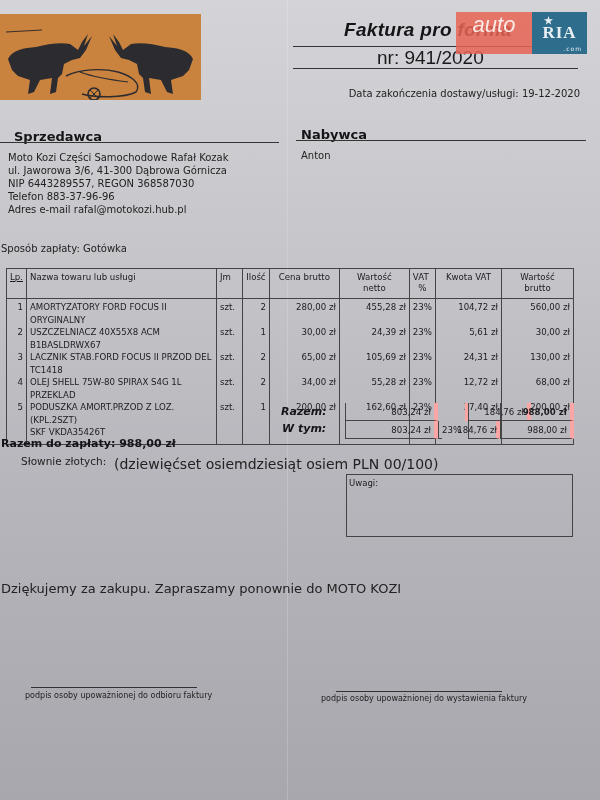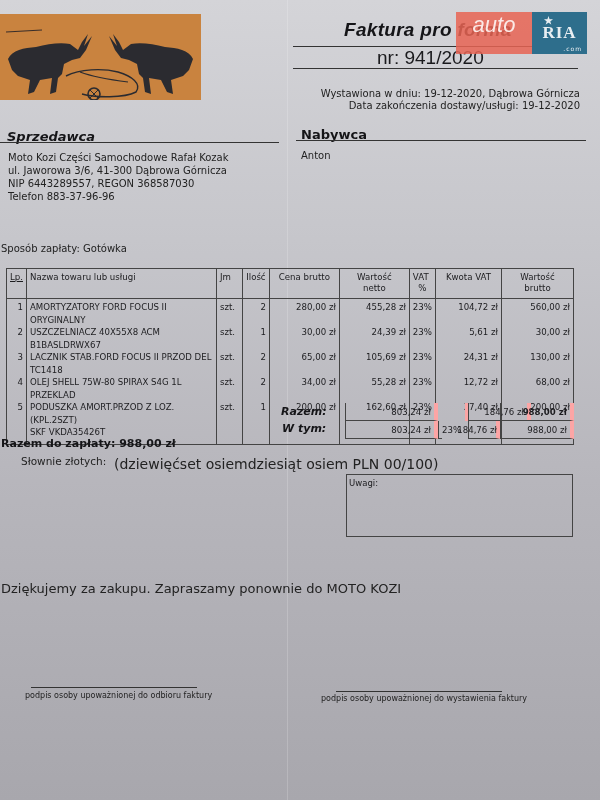--- a/index.html
+++ b/index.html
@@ -42,21 +42,21 @@
   .wm-ria {
     width: 55px; height: 42px; background: #2e6e8c;
     color: #e8eef2; font-weight: bold; font-family: "Liberation Serif", serif;
     font-size: 17px; display: flex; align-items: center; justify-content: center;
     position: relative; letter-spacing: 1px;
   }
   .wm-ria .star { position: absolute; left: 12px; top: 3px; font-size: 10px; color: #e8eef2; }
   .wm-ria .com { position: absolute; right: 5px; bottom: 2px; font-size: 6px; font-weight: normal; font-family: "DejaVu Sans", sans-serif; }
 
   .section-heading { font-size: 13px; font-weight: bold; color: #151518; }
-  .seller-h { left: 7px; top: 129px; font-style: italic; }
+  .seller-h { left: 14px; top: 129px; }
   .seller-rule { left: 0; top: 142px; width: 279px; height: 1px; background: #333; }
   .buyer-h { left: 301px; top: 127px; }
   .buyer-rule { left: 296px; top: 140px; width: 290px; height: 1px; background: #333; }
   .block-lines { font-size: 10px; line-height: 13px; color: #222; }
   .seller-lines { left: 8px; top: 151px; }
   .buyer-lines { left: 301px; top: 149px; }
   .payment { left: 1px; top: 243px; font-size: 10px; color: #222; }
 
   table.items {
     position: absolute; left: 6px; top: 268px; width: 568px;
@@ -148,31 +148,31 @@
 <div class="abs watermark">
   <div class="wm-auto">auto</div>
   <div class="wm-ria">
     <span class="star">★</span>
     <span>RIA</span>
     <span class="com">.com</span>
   </div>
 </div>
 
 <div class="abs issued">
-  <div>Wystawiona w dniu: 19-12-2020, Dąbrowa Górnicza</div>
   <div>Data zakończenia dostawy/usługi: 19-12-2020</div>
 </div>
 
 <div class="abs section-heading seller-h">Sprzedawca</div>
 <div class="abs seller-rule"></div>
 <div class="abs block-lines seller-lines">
   <div>Moto Kozi Części Samochodowe Rafał Kozak</div>
   <div>ul. Jaworowa 3/6, 41-300 Dąbrowa Górnicza</div>
   <div>NIP 6443289557, REGON 368587030</div>
   <div>Telefon 883-37-96-96</div>
+  <div>Adres e-mail rafal@motokozi.hub.pl</div>
 </div>
 
 <div class="abs section-heading buyer-h">Nabywca</div>
 <div class="abs buyer-rule"></div>
 <div class="abs block-lines buyer-lines">
   <div>Anton</div>
 </div>
 
 <div class="abs payment">Sposób zapłaty: Gotówka</div>
 

